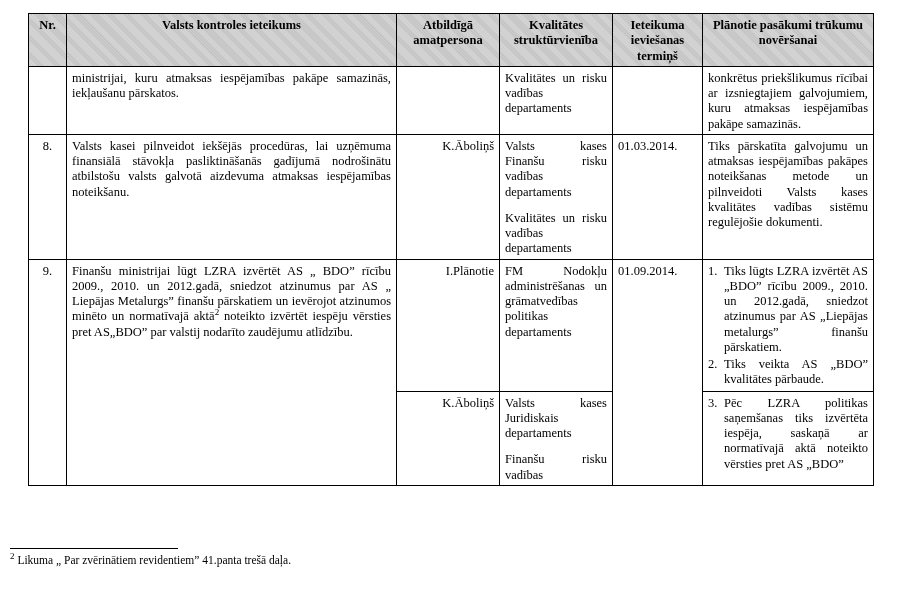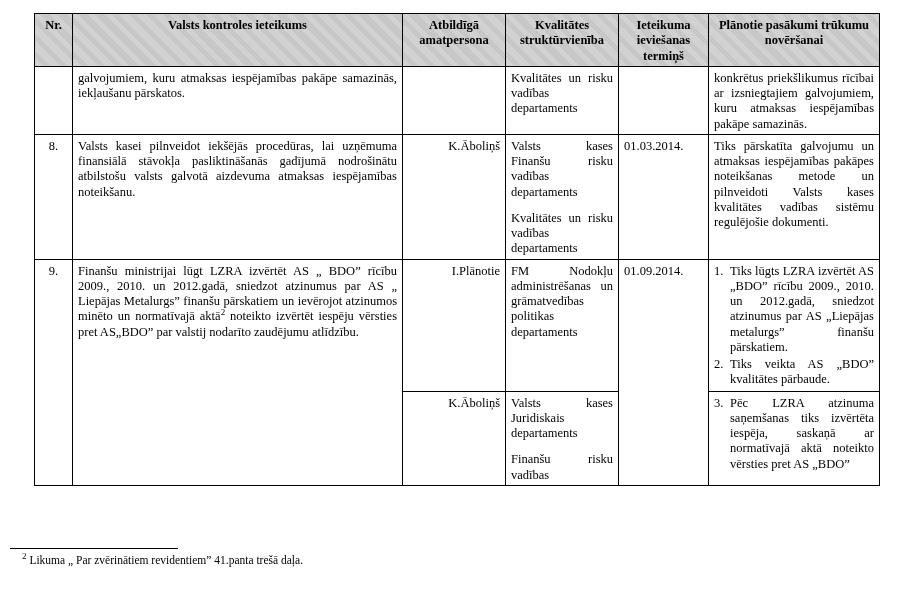--- a/index.html
+++ b/index.html
@@ -21,21 +21,20 @@
     width: 900px;
     height: 592px;
   }
   table.doc-table {
     position: absolute;
     left: 28px;
     top: 13px;
     width: 845px;
     border-collapse: collapse;
     table-layout: fixed;
-    margin-left: 6px;
   }
   table.doc-table td, table.doc-table th {
     border: 1px solid #000000;
     vertical-align: top;
     padding: 4px 5px 2px 5px;
     font-size: 12.5px;
     line-height: 1.22;
   }
   thead th {
     background: #c9c9c9;
@@ -114,21 +113,20 @@
   }
   .footnote-rule {
     width: 168px;
     height: 0;
     border-top: 1px solid #000000;
     margin: 0 0 4px 0;
   }
   .footnote-text {
     font-size: 11.5px;
     line-height: 1.25;
-    margin-left: 12px;
   }
   .footnote-text sup {
     font-size: 9px;
     vertical-align: super;
     line-height: 0;
   }
   .r2 td { height: 70px; }
   .r3 td { height: 125px; }
 </style>
 </head>
@@ -152,21 +150,21 @@
         <th>Atbildīgā amatpersona</th>
         <th>Kvalitātes struktūrvienība</th>
         <th>Ieteikuma ieviešanas termiņš</th>
         <th>Plānotie pasākumi trūkumu novēršanai</th>
       </tr>
     </thead>
     <tbody>
 
       <tr class="r1">
         <td class="nr"></td>
-        <td class="measure">galvojumiem, kuru atmaksas iespējamības pakāpe samazinās, iekļaušanu pārskatos.</td>
+        <td class="measure">ministrijai, kuru atmaksas iespējamības pakāpe samazinās, iekļaušanu pārskatos.</td>
         <td class="person"></td>
         <td class="unit">Kvalitātes un risku vadības departaments</td>
         <td class="term"></td>
         <td class="plan">konkrētus priekšlikumus rīcībai ar izsniegtajiem galvojumiem, kuru atmaksas iespējamības pakāpe samazinās.</td>
       </tr>
 
       <tr class="r2">
         <td class="nr">8.</td>
         <td class="measure">Valsts kasei pilnveidot iekšējās procedūras, lai uzņēmuma finansiālā stāvokļa pasliktināšanās gadījumā nodrošinātu atbilstošu valsts galvotā aizdevuma atmaksas iespējamības noteikšanu.</td>
         <td class="person">K.Āboliņš</td>
@@ -203,21 +201,21 @@
       <tr class="r4">
         <td class="person">K.Āboliņš</td>
         <td class="unit">
           <div class="para">Valsts kases Juridiskais departaments</div>
           <div class="para">Finanšu risku vadības</div>
         </td>
         <td class="plan">
           <ol class="numlist">
             <li>
               <span class="marker">3.</span>
-              <span>Pēc LZRA atzinuma saņemšanas tiks izvērtēta iespēja, saskaņā ar normatīvajā aktā noteikto vērsties pret AS „BDO”</span>
+              <span>Pēc LZRA politikas saņemšanas tiks izvērtēta iespēja, saskaņā ar normatīvajā aktā noteikto vērsties pret AS „BDO”</span>
             </li>
           </ol>
         </td>
       </tr>
 
     </tbody>
   </table>
 
   <div class="footnote-area">
     <div class="footnote-rule"></div>

